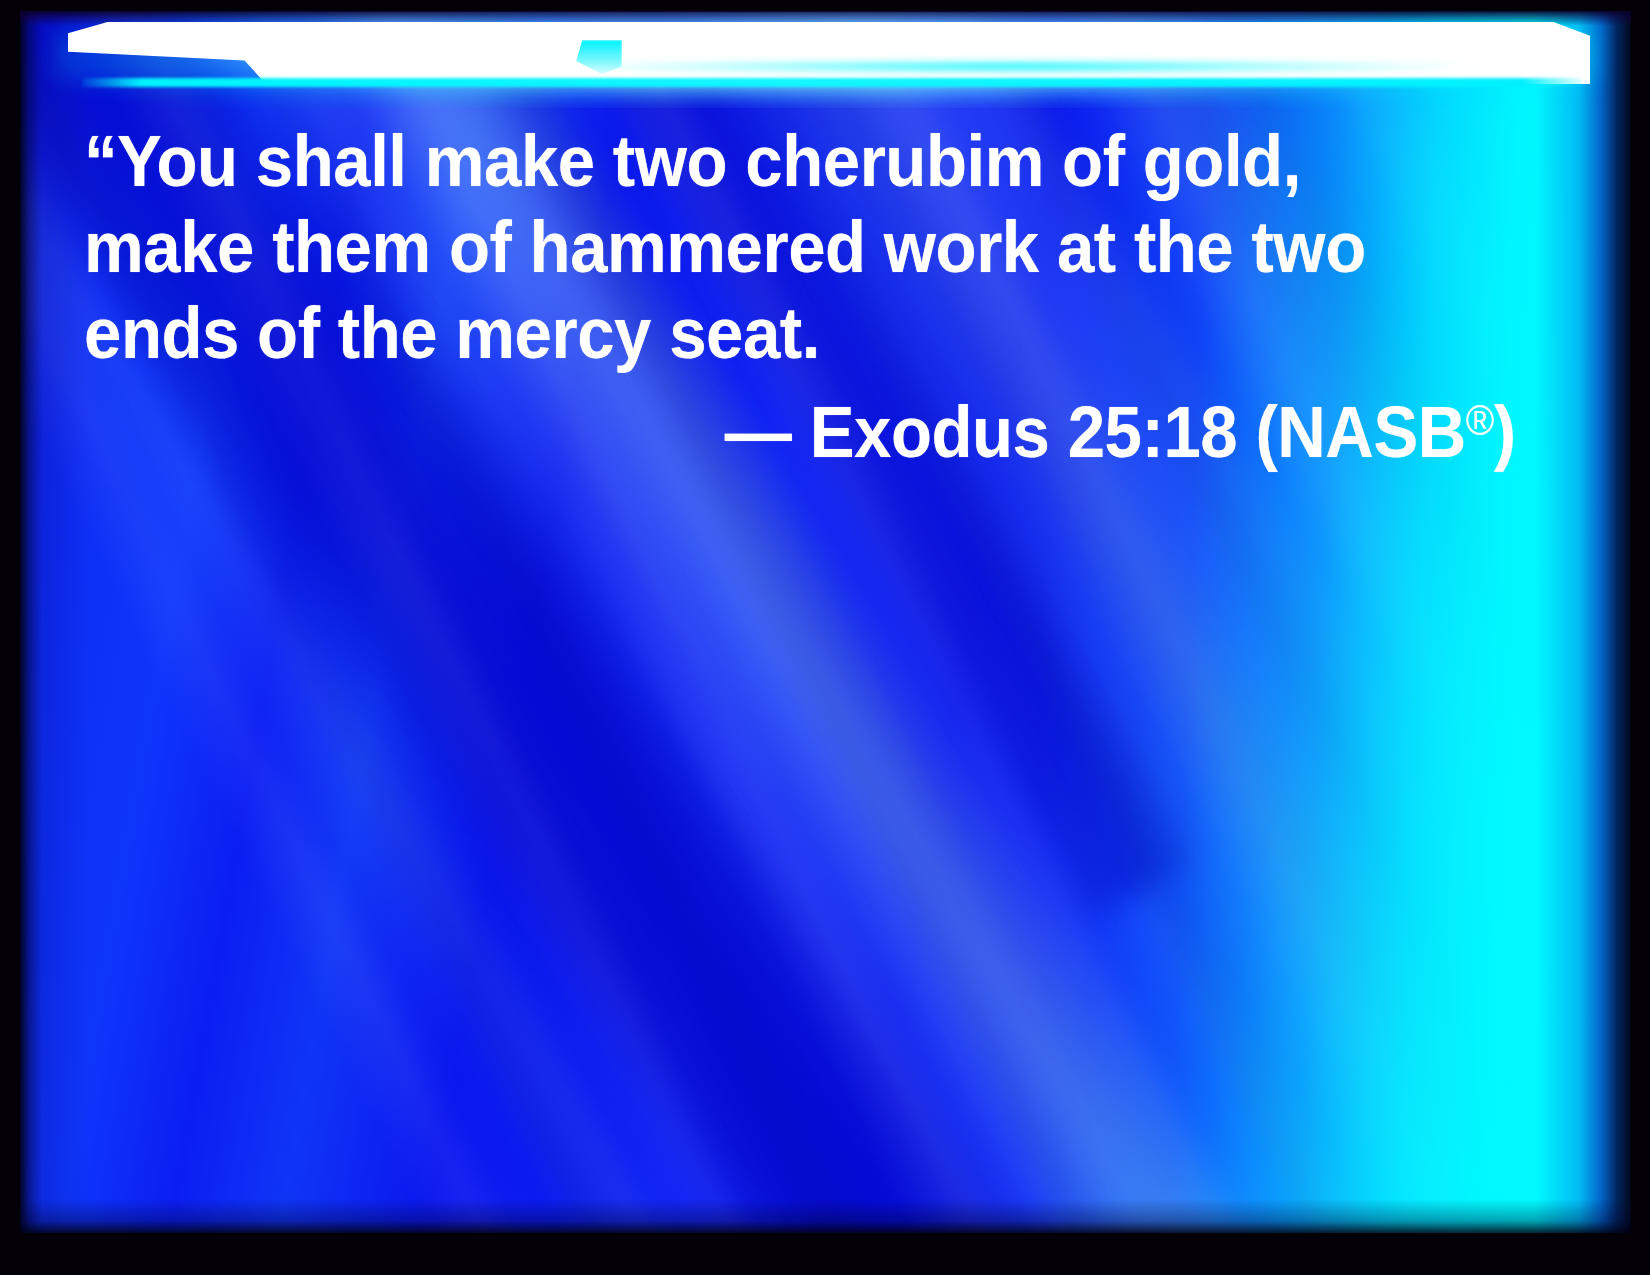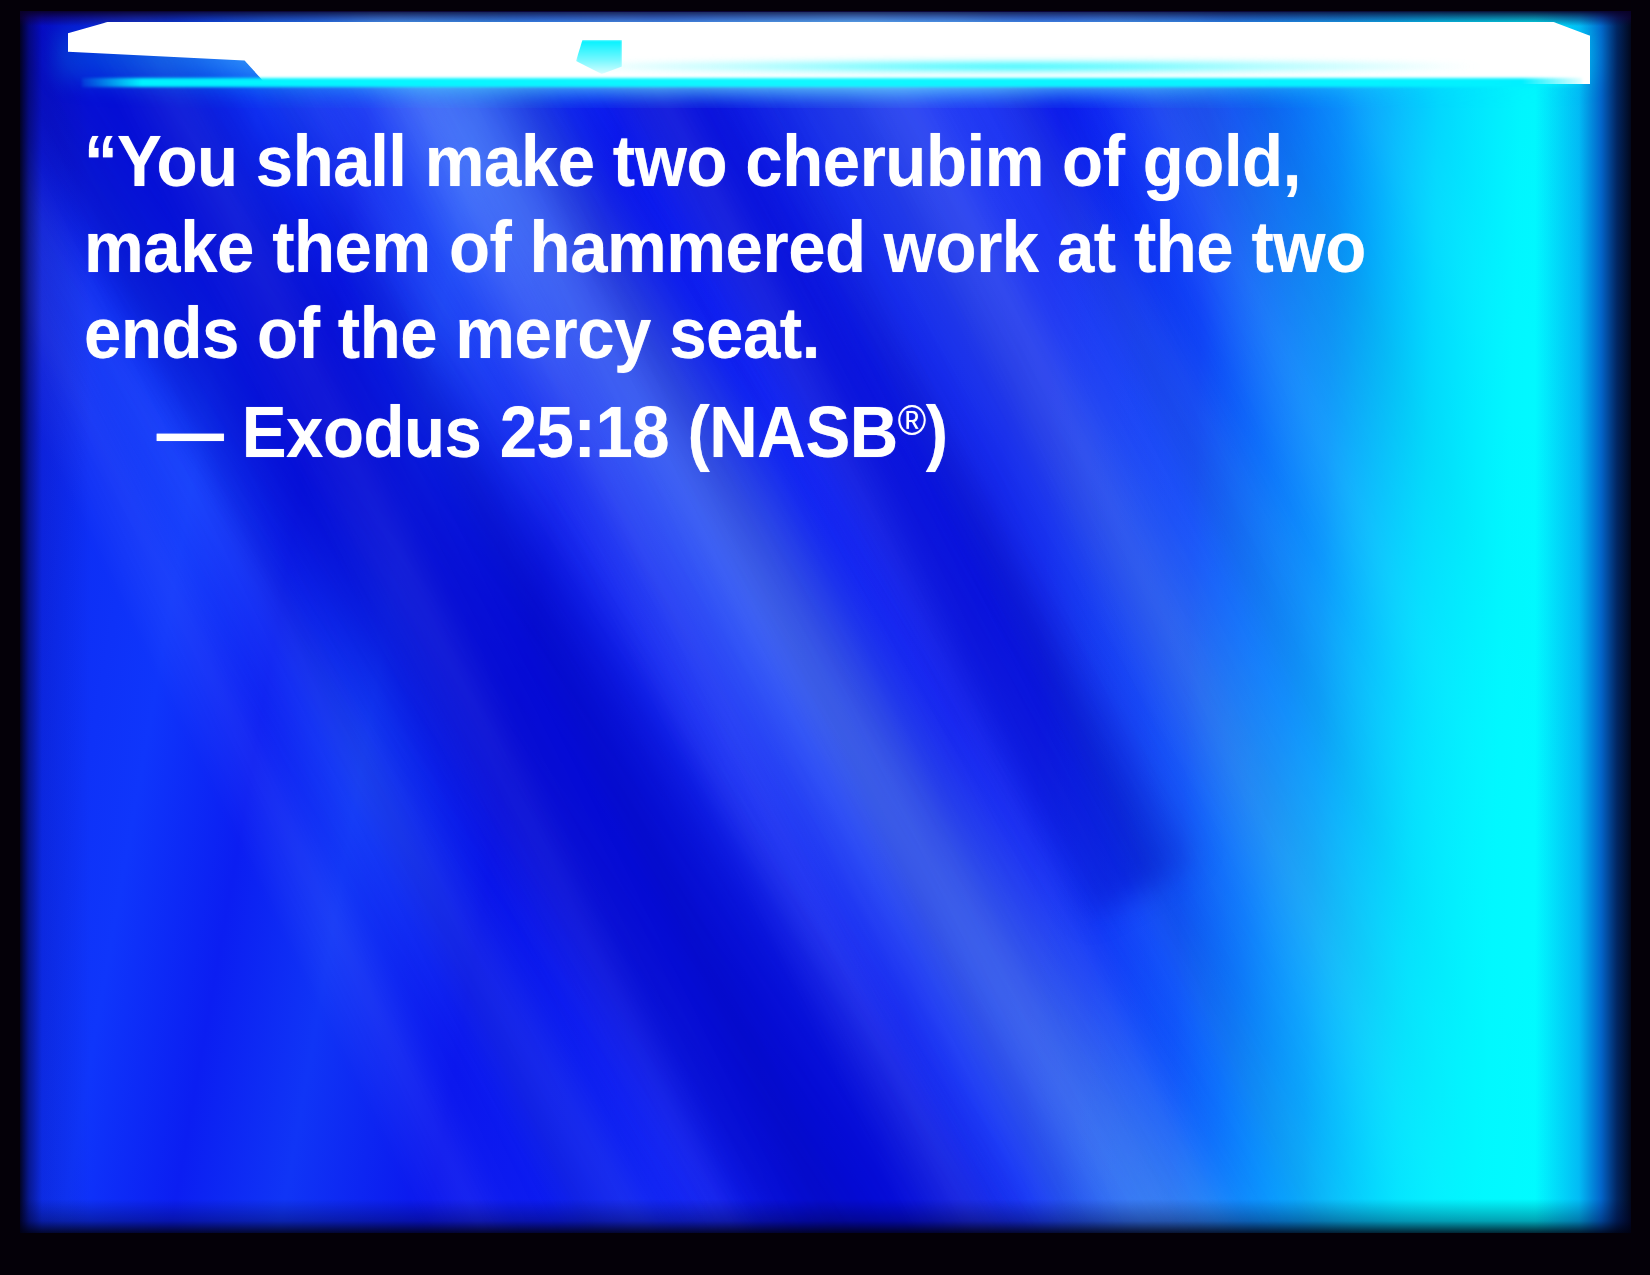--- a/index.html
+++ b/index.html
@@ -244,23 +244,23 @@
     font-size: 73px;
     line-height: 86px;
     letter-spacing: -0.5px;
     white-space: nowrap;
     transform: scaleX(0.92);
     transform-origin: left center;
     text-shadow: 0 0 1px rgba(255,255,255,0.6);
   }
   #attrib {
     position: absolute;
-    left: 88px; top: 378px;
+    left: 96px; top: 378px;
     width: 1420px;
-    text-align: left;
+    text-align: right;
   }
   .aline {
     display: inline-block;
     color: #ffffff;
     font-weight: bold;
     font-size: 73px;
     line-height: 86px;
     letter-spacing: -0.5px;
     white-space: nowrap;
     transform: scaleX(0.92);

